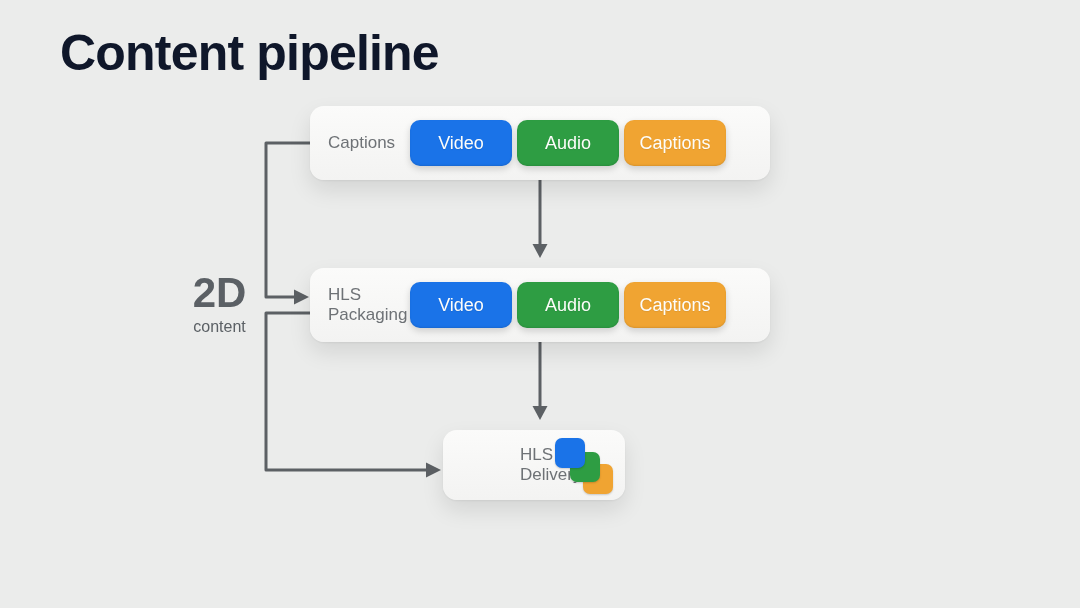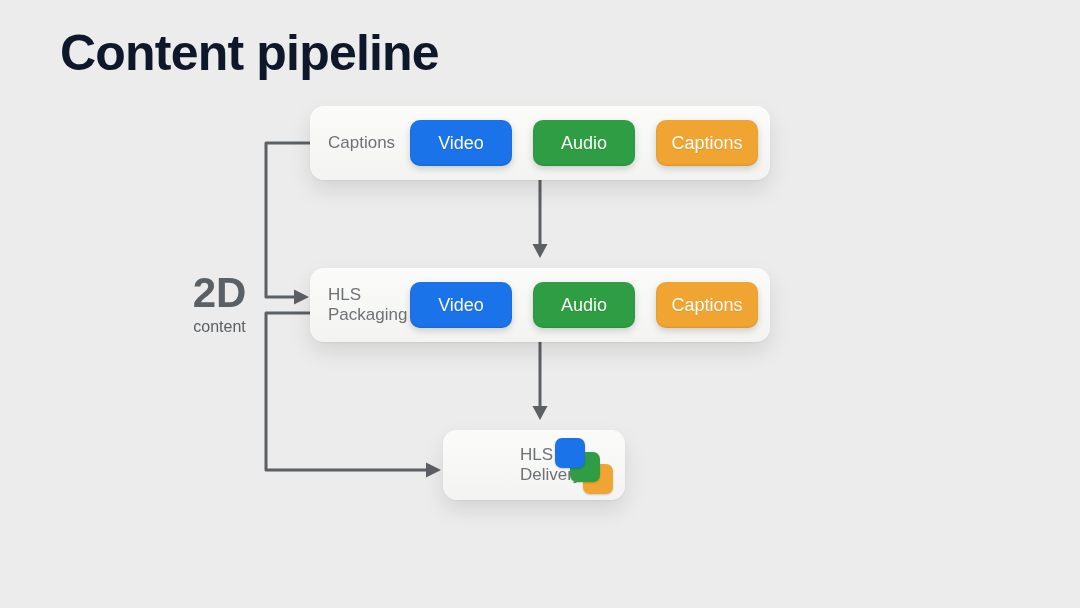--- a/index.html
+++ b/index.html
@@ -29,21 +29,21 @@
   }
   .stage-row { left:310px; width:460px; height:74px; }
   #stage-encoding { top:106px; }
   #stage-packaging { top:268px; }
   #stage-delivery { left:443px; top:430px; width:182px; height:70px;justify-content:center; }
 
   .stage-label {
     margin-left:18px; width:82px;
     font-size:17px; line-height:1.15; color:#6e7276;
   }
-  .tracks { display:flex; gap:21px; margin-left:0; }
+  .tracks { display:flex; gap:5px; margin-left:0; }
   .pill {
     width:102px; height:46px; border-radius:10px;
     display:flex; align-items:center; justify-content:center;
     color:#fdfdfa; font-size:18px; font-weight:500;
     box-shadow:0 3px 7px rgba(0,0,0,.16), inset 0 -1px 2px rgba(0,0,0,.10);
     text-shadow:0 1px 1px rgba(0,0,0,.08);
   }
 
   .delivery-label { margin-left:42px; width:70px; font-size:17px; line-height:1.2; color:#6e7276; }
   .stack-icon { position:absolute; left:112px; top:8px; width:60px; height:58px; }

